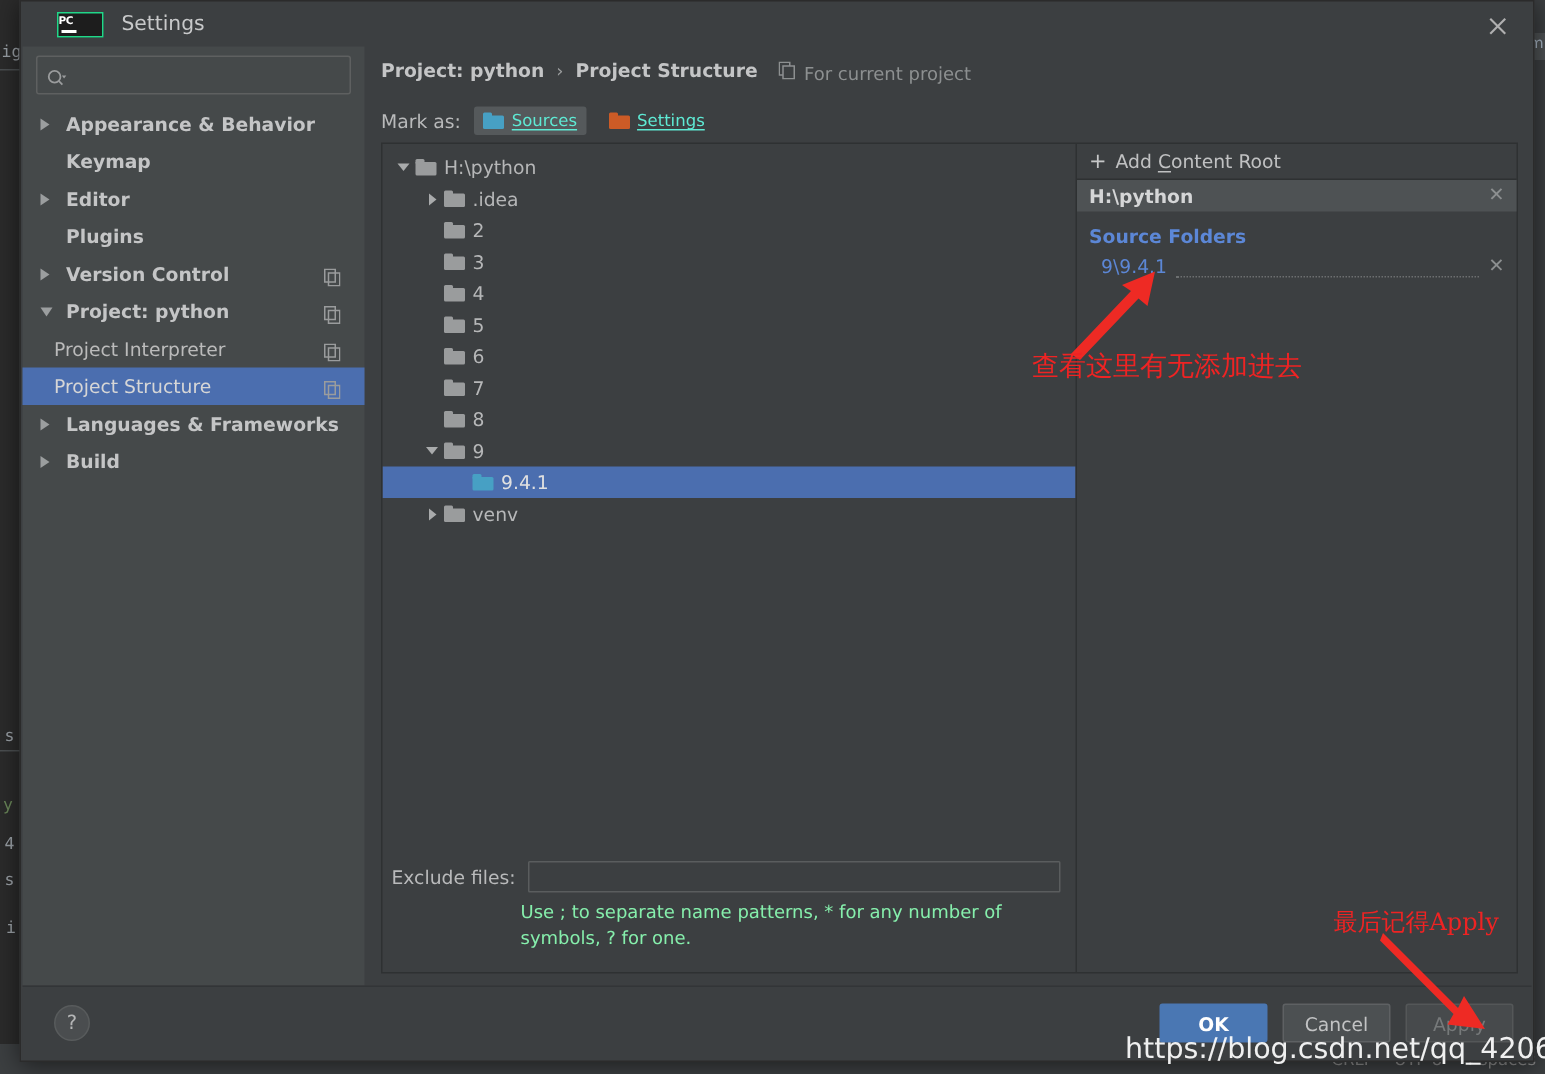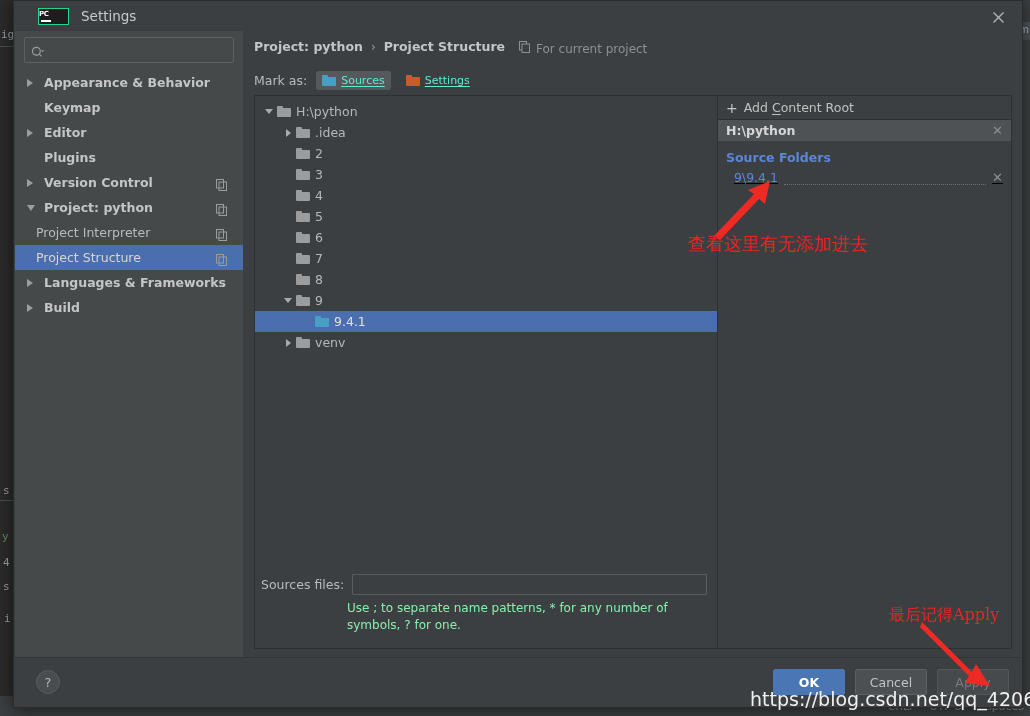--- a/index.html
+++ b/index.html
@@ -257,21 +257,21 @@
   }
   .x-mark {
     color: #8c8f90; font-size: 13px; cursor: pointer; line-height: 1;
   }
   #source-folders-title {
     margin: 9px 0 0 8px;
     color: #5c87d6; font-size: 12.5px; font-weight: bold;
   }
   #source-entry {
     margin-top: 3px; height: 19px;
-    display: flex; align-items: center; padding: 0 8px 0 16px; text-decoration: underline;
+    display: flex; align-items: center; padding: 0 8px 0 16px;
   }
   #source-entry .sfname { color: #5c87d6; font-size: 12.5px; white-space: nowrap; }
   #source-entry .dots {
     flex: 1; height: 1px; margin: 0 6px;
     border-bottom: 1px dotted #6c6f70; position: relative; top: 6px;
   }
 
   
   #footer {
     position: absolute; left: 1px; bottom: 1px; right: 1px; height: 48px;
@@ -603,21 +603,21 @@
               <span class="folder">
                 <span class="tab" style="background:#9a9c9d"></span>
                 <span class="body" style="background:#9a9c9d"></span>
               </span>
               <span class="fname">venv</span>
             </div>
           </div>
 
         <div id="exclude-area">
           <div id="exclude-row">
-            <span id="exclude-label">Sources files:</span>
+            <span id="exclude-label">Exclude files:</span>
             <input id="exclude-input" type="text" value="" placeholder="" style="">
           </div>
           <div id="exclude-hint">Use ; to separate name patterns, * for any number of symbols, ? for one.</div>
         </div>
       </div>
 
       <div id="root-pane">
         <div id="add-root">
           <span class="plus">+</span>
           <span class="arlabel">Add <u>C</u>ontent Root</span>

